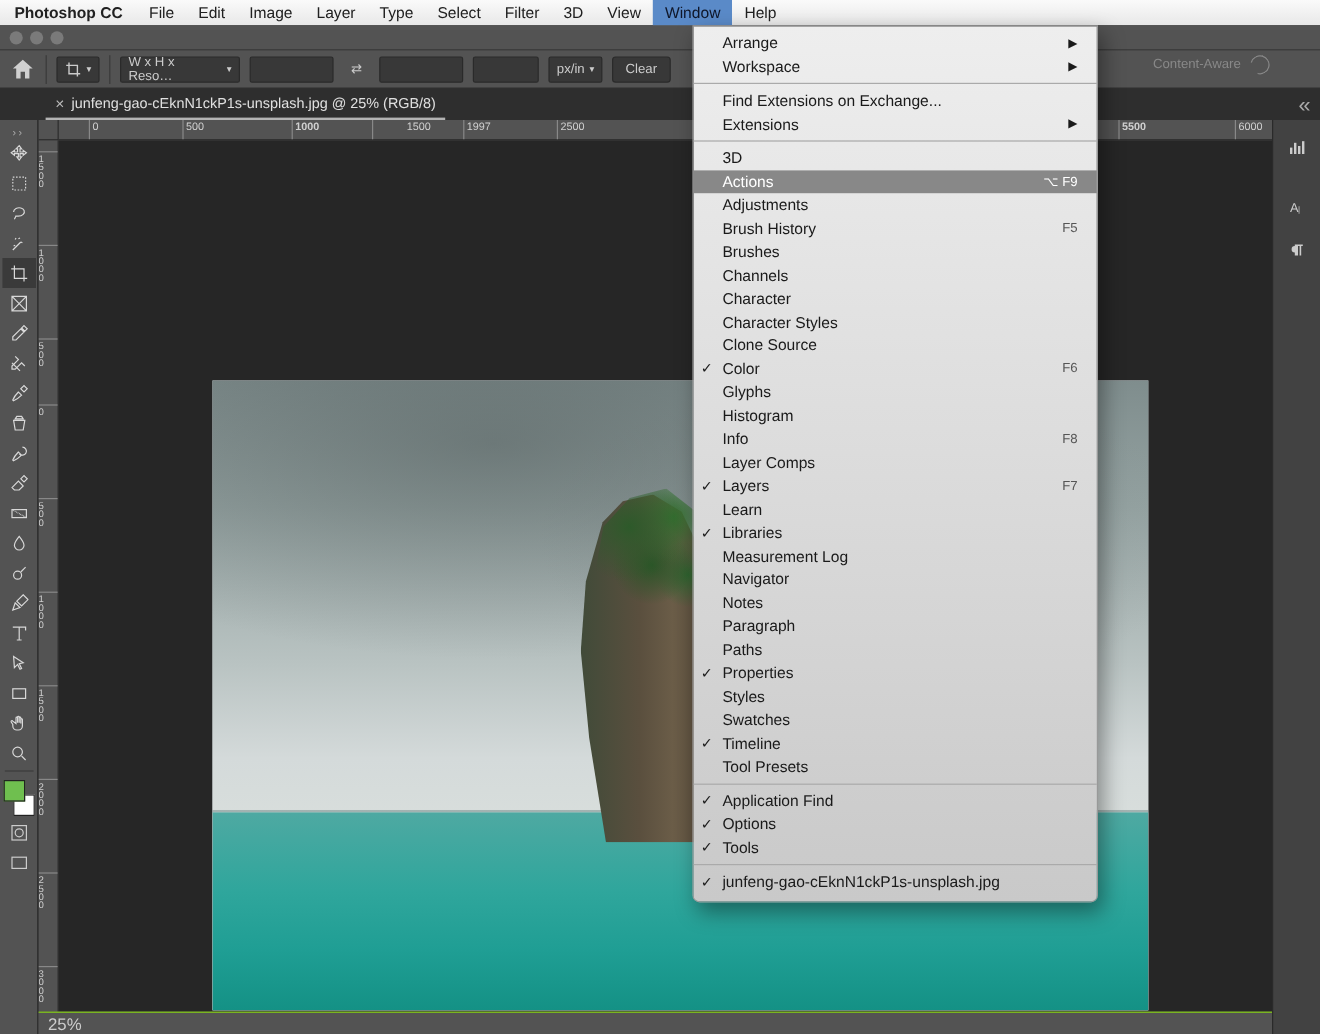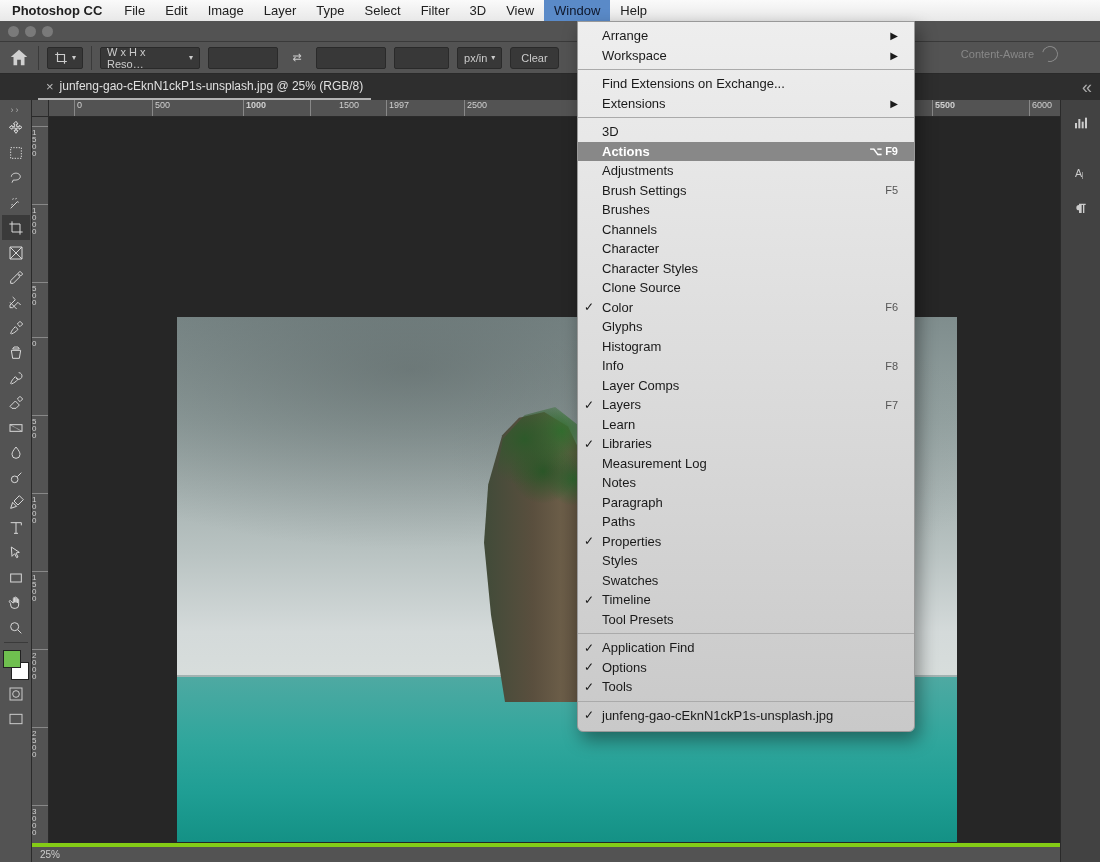--- a/index.html
+++ b/index.html
@@ -65,28 +65,28 @@
 .rightpanel { width: 40px; background: #424242; border-left: 1px solid #2a2a2a; display: flex; flex-direction: column; align-items: center; padding-top: 5px; position: relative; }
 .ricon { width: 30px; height: 28px; display: flex; align-items: center; justify-content: center; color: #d0d0d0; margin: 4px 0; }
 .ricon svg { width: 16px; height: 16px; }
 
 .cawrap { position: absolute; right: 42px; top: 46px; color: #888; font-size: 11px; display: flex; align-items: center; gap: 8px; }
 .undoicon { width: 16px; height: 16px; border: 1.5px solid #888; border-radius: 50%; border-left-color: transparent; transform: rotate(-30deg); position: relative; }
 
 
 .menuDD { position: absolute; top: 21px; left: 577px; width: 338px; background: linear-gradient(#eeeeee, #c9c9c9); border: 1px solid #999; border-radius: 0 0 6px 6px; box-shadow: 4px 8px 18px rgba(0,0,0,0.4); font-size: 13px; color: #1a1a1a; padding: 4px 0 6px; z-index: 100; }
 .dditem { display: flex; align-items: center; height: 19.5px; padding: 0 16px 0 24px; position: relative; }
-.dditem.sel { background: #888; color: #fff; font-weight: bold; }
+.dditem.sel { background: #888; color: #fff; }
 .dditem .chk { position: absolute; left: 6px; font-size: 12px; }
 .dditem .shortcut { margin-left: auto; font-size: 11px; color: #555; }
 .dditem.sel .shortcut { color: #fff; }
 .dditem .sub { margin-left: auto; font-size: 10px; }
 .ddsep { height: 1px; background: #aaa; margin: 4px 0; }
 
-.bottombar { position: absolute; left:0; right:0; bottom:0; height:19px; background:#535353; border-top:4px solid #84cc16; display:flex; align-items:center; padding:0 8px; color:#ccc; font-size:10px; }
+.bottombar { position: absolute; left:0; right:0; bottom:0; height:19px; background:#535353; border-top:1px solid #84cc16; display:flex; align-items:center; padding:0 8px; color:#ccc; font-size:14px; }
 </style>
 </head>
 <body>
 
 <div class="menubar">
   <div class="apptitle">Photoshop CC</div>
   <div id="menuitems" style="display: flex; height: 100%;">
       <div class="mitem">File</div>
       <div class="mitem">Edit</div>
       <div class="mitem">Image</div>
@@ -409,21 +409,21 @@
       <span>3D</span>
     </div>
     <div class="dditem sel">
       <span>Actions</span>
       <span class="shortcut">⌥ F9</span>
     </div>
     <div class="dditem">
       <span>Adjustments</span>
     </div>
     <div class="dditem">
-      <span>Brush Settings</span>
+      <span>Brush History</span>
       <span class="shortcut">F5</span>
     </div>
     <div class="dditem">
       <span>Brushes</span>
     </div>
     <div class="dditem">
       <span>Channels</span>
     </div>
     <div class="dditem">
       <span>Character</span>
@@ -461,20 +461,23 @@
       <span>Learn</span>
     </div>
     <div class="dditem">
       <span class="chk">✓</span>
       <span>Libraries</span>
     </div>
     <div class="dditem">
       <span>Measurement Log</span>
     </div>
     <div class="dditem">
+      <span>Navigator</span>
+    </div>
+    <div class="dditem">
       <span>Notes</span>
     </div>
     <div class="dditem">
       <span>Paragraph</span>
     </div>
     <div class="dditem">
       <span>Paths</span>
     </div>
     <div class="dditem">
       <span class="chk">✓</span>

